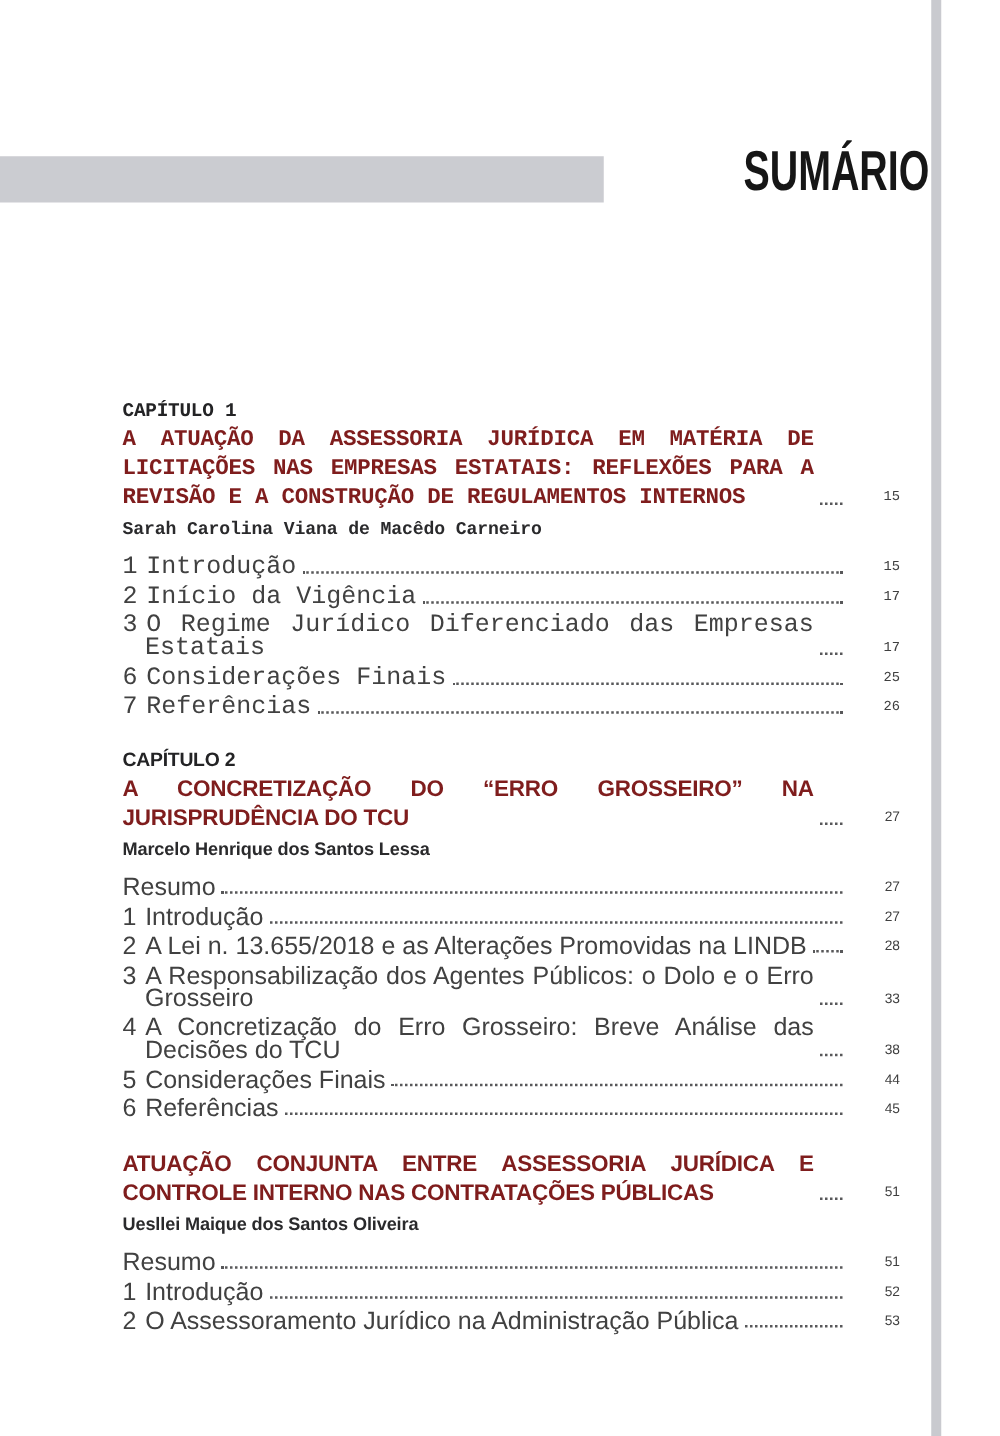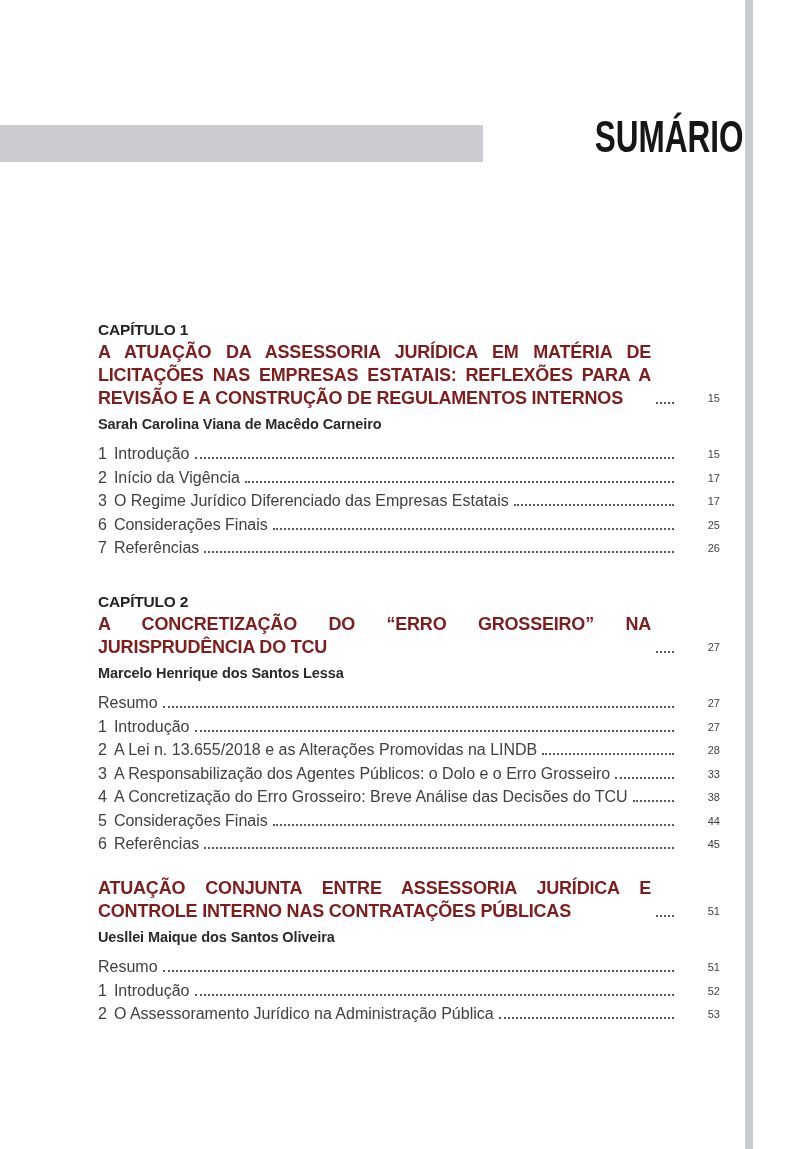--- a/index.html
+++ b/index.html
@@ -21,22 +21,22 @@
     position:absolute;top:113px;right:57px;
     font-size:45px;font-weight:bold;color:#161616;
     line-height:48px;letter-spacing:0;
     transform:scaleX(0.70);transform-origin:100% 50%;
     white-space:nowrap;
   }
   .content{
     position:absolute;left:98px;top:0;width:622px;color:#414141;
   }
   .chapter{margin:0;}
-  .ch1{margin-top:318px;}
-  .ch2{margin-top:33px;}
+  .ch1{margin-top:318px;font-family:Liberation Mono, monospace;}
+  .ch2{margin-top:22px;}
   .ch3{margin-top:24px;}
   .cap-label{
     font-size:15.5px;font-weight:bold;color:#232325;
     letter-spacing:-0.2px;line-height:23px;
   }
   .title-row{display:flex;align-items:flex-end;}
   .title-text{
     flex:0 1 auto;
     font-size:18px;font-weight:bold;color:#7f1d1d;
     text-align:justify;line-height:23px;letter-spacing:-0.2px;
@@ -54,21 +54,21 @@
   .title-row .pagenum{line-height:23px;}
   .author{
     margin-top:5px;
     font-size:14.5px;font-weight:bold;color:#2a2a2c;letter-spacing:-0.1px;
     line-height:19px;
   }
   .entries{margin-top:11px;}
   .toc-row{display:flex;align-items:flex-end;margin-bottom:5.5px;}
   .toc-text{
     flex:0 1 auto;
-    font-size:16px;line-height:18px;color:#414141;
+    font-size:20px;line-height:18px;color:#414141;
     text-align:justify;
     padding-left:18px;text-indent:-18px;
   }
   .toc-text .num{padding-right:7px;}
   .toc-text .num:empty{padding-right:0;}
   .tight .toc-text{font-size:13.4px;letter-spacing:-0.15px;}
 </style>
 </head>
 <body>
 

